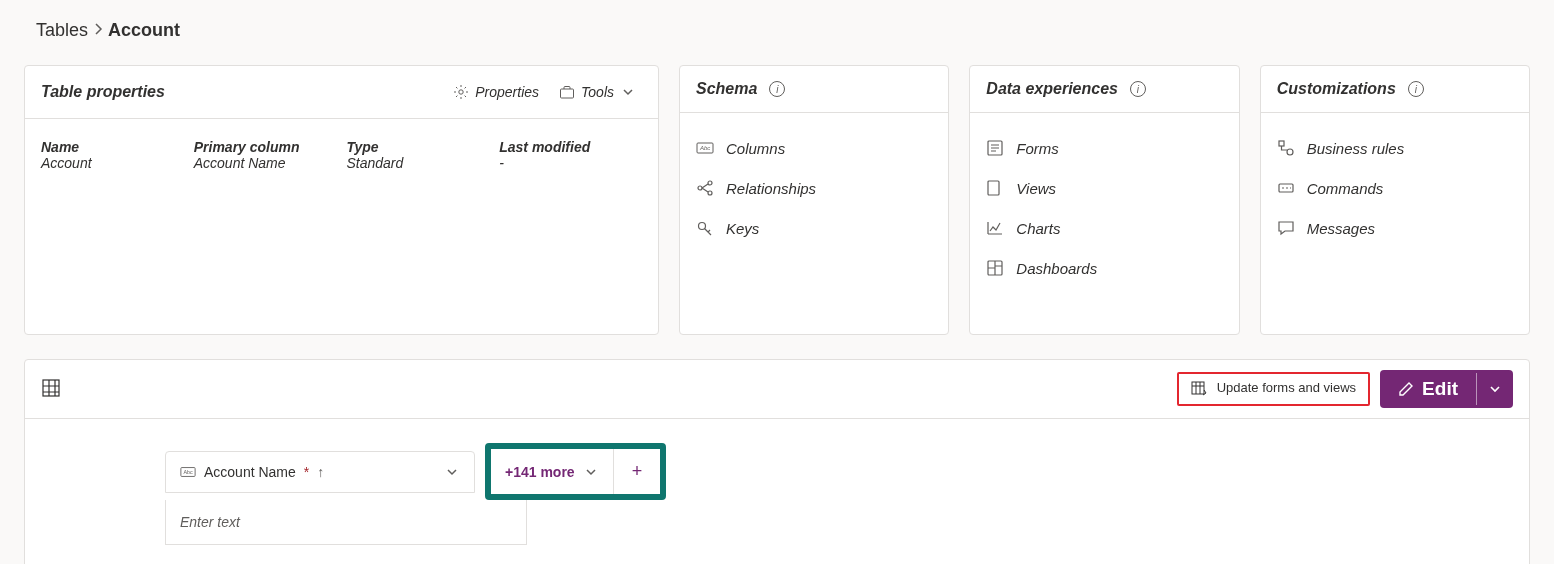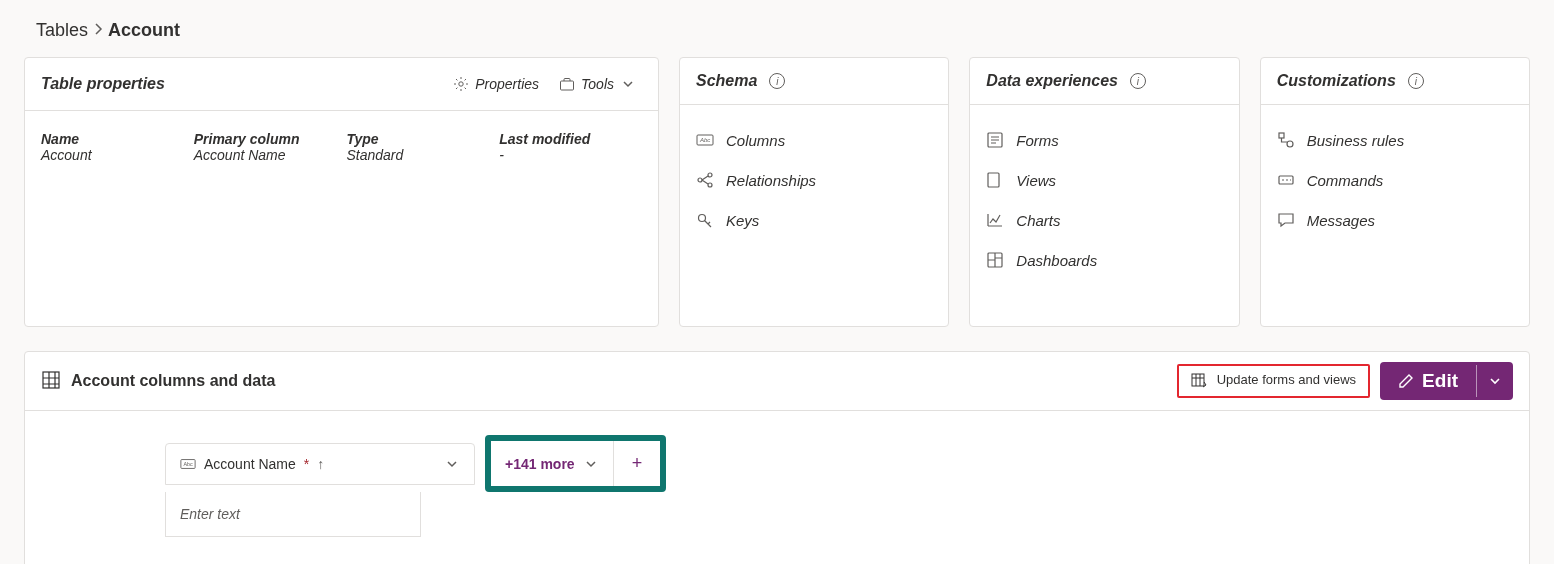--- a/index.html
+++ b/index.html
@@ -11,21 +11,21 @@
     font-size: 14px;
   }
   .page {
     padding: 20px 24px;
   }
   .breadcrumb {
     display: flex;
     align-items: center;
     gap: 2px;
     font-size: 18px;
-    margin-bottom: 16px;
+    margin-bottom: 24px;
     padding-left: 12px;
   }
   .breadcrumb .root {
     color: #323130;
     font-weight: 400;
   }
   .breadcrumb .chev {
     color: #605e5c;
     font-size: 14px;
   }
@@ -191,21 +191,21 @@
   }
   .more-add {
     border-left: 1px solid #e1dfdd;
     padding: 12px 18px;
     color: #742774;
     font-size: 18px;
   }
   .cell-input {
     border: 1px solid #e1dfdd;
     border-top: none;
-    width: 256px;
+    width: 362px;
     padding: 14px;
     color: #605e5c;
     font-style: italic;
   }
   svg.icon16 { width: 16px; height: 16px; }
   svg.icon18 { width: 18px; height: 18px; }
   svg.icon20 { width: 20px; height: 20px; }
 </style>
 </head>
 <body>
@@ -375,21 +375,20 @@
   </div>
 
   <div class="data-section">
     <div class="data-header">
       <span>
         <svg class="icon20" viewBox="0 0 20 20" fill="none" stroke="#323130" stroke-width="1.2">
             <rect x="2" y="2" width="16" height="16"></rect>
             <path d="M2 8h16M2 14h16M8 2v16M14 2v16"></path>
           </svg>
       </span>
-      <span class="data-title">Account columns and data</span>
       <span class="spacer"></span>
       <div class="update-btn">
         <svg class="icon18" viewBox="0 0 18 18" fill="none" stroke="#323130" stroke-width="1">
             <rect x="1" y="2" width="12" height="12"></rect>
             <path d="M1 6h12M5 2v12M9 2v12"></path>
             <path d="M13 10l2 3-3 2" fill="none"></path>
           </svg>
         <span>Update forms and views</span>
       </div>
       <div class="edit-btn">

